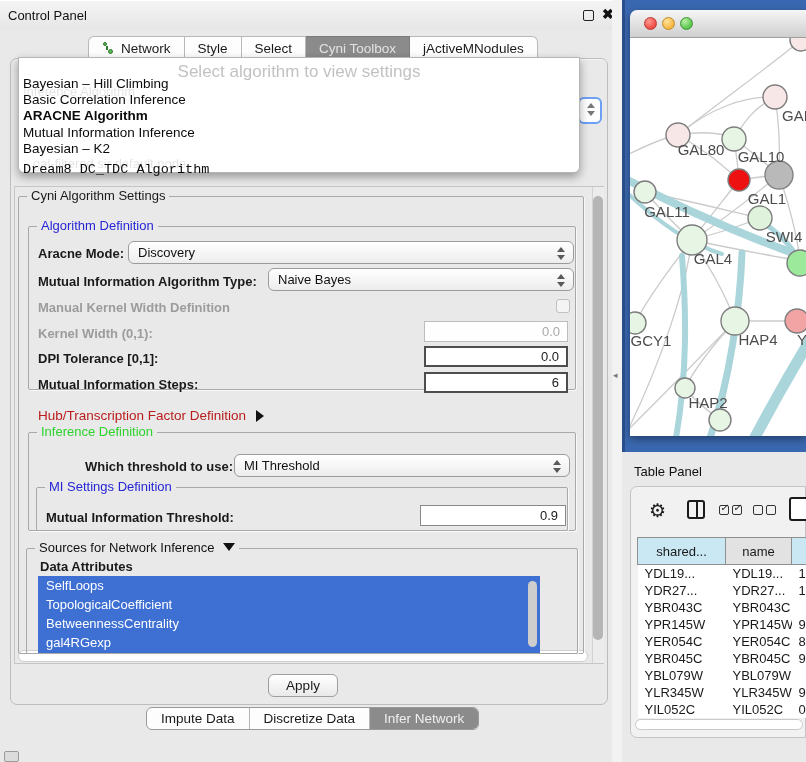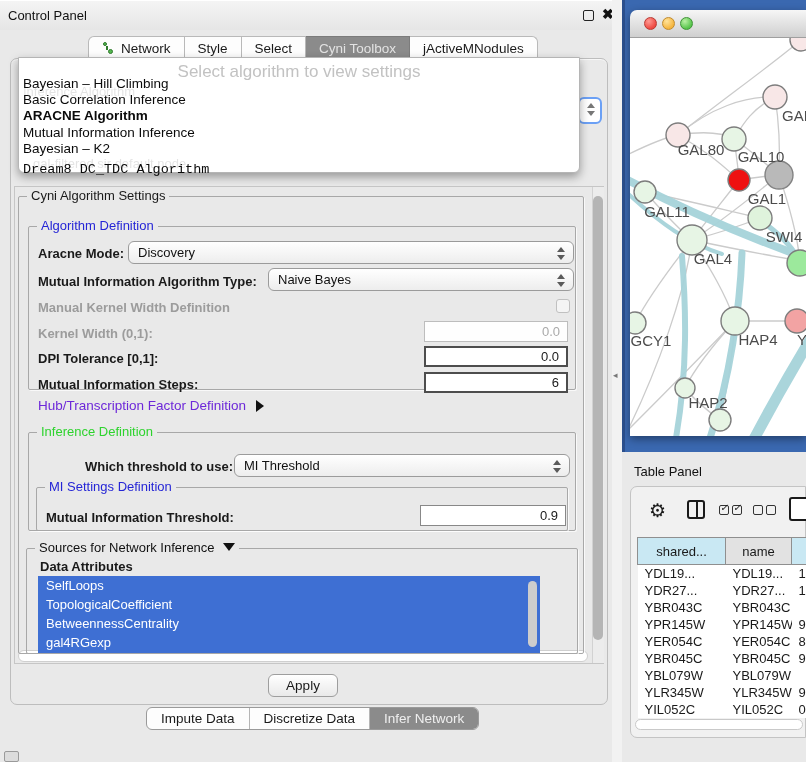--- a/index.html
+++ b/index.html
@@ -62,21 +62,21 @@
   #algo-popup { left:18px; top:57px; width:562px; height:116px; background:#fff;
                 border:1px solid #b5b5b5; border-radius:0 0 6px 6px; z-index:50;
                 box-shadow:0 4px 10px rgba(0,0,0,.35); }
   #algo-hint { position:absolute; top:4px; width:100%; text-align:center; color:#c2c2c2; font-size:17px; }
   .algo-item { position:absolute; left:4px; font-size:13.5px; color:#0a0a0a; white-space:nowrap; }
   .ghost { position:absolute; color:#444; opacity:.14; font-size:13px; white-space:nowrap; }
   #combo-fragment { left:578px; top:97px; width:24px; height:27px; border:2px solid #6ba0f5;
                     border-radius:6px; background:#fff; z-index:40; }
 
   
-  #hub-row { left:38px; top:398px; font-size:13.5px; color:#6d28d9;text-align:right; }
+  #hub-row { left:38px; top:408px; font-size:13.5px; color:#b91c1c;text-align:right; }
   .tri-right { display:inline-block; width:0; height:0; border-top:6px solid transparent;
                border-bottom:6px solid transparent; border-left:8px solid #111; margin-left:10px; vertical-align:-2px; }
   .tri-down  { display:inline-block; width:0; height:0; border-left:6px solid transparent;
                border-right:6px solid transparent; border-top:8px solid #111; margin-left:8px; vertical-align:1px; }
 
   
   #attr-list { left:38px; top:576px; width:502px; height:77px; background:#3e6fd3; overflow:hidden; }
   .attr-item { position:absolute; left:8px; color:#fff; font-size:13px; }
   #attr-scroll { position:absolute; right:3px; top:5px; width:9px; height:66px; background:#cdcdcd; border-radius:5px; }
 

